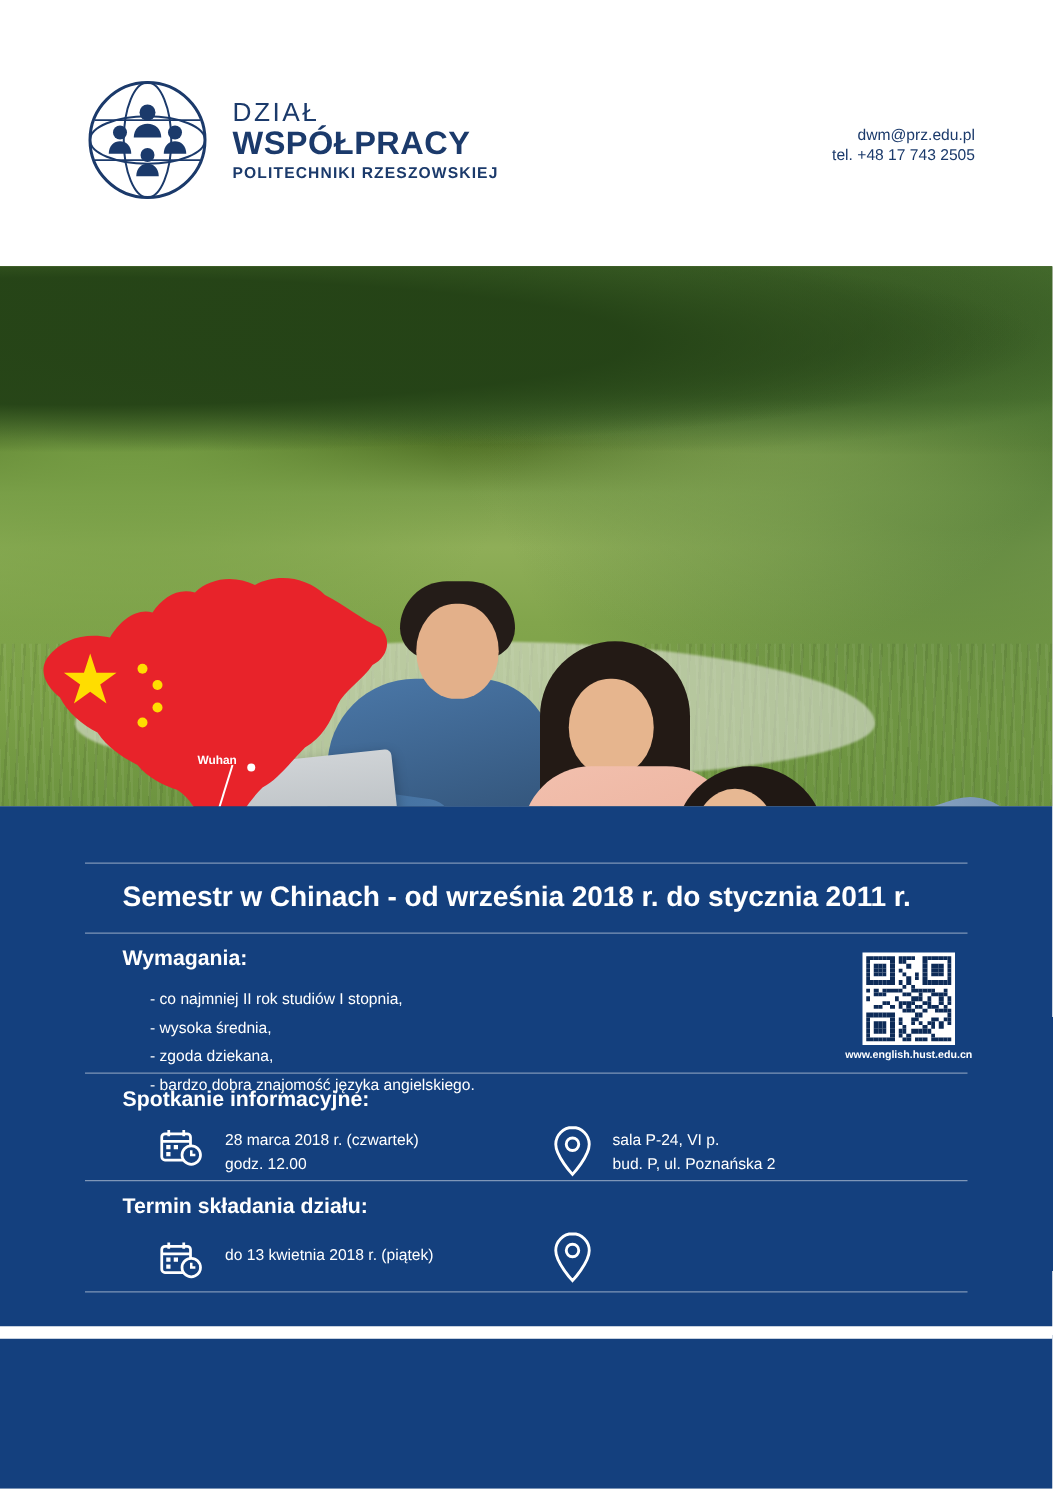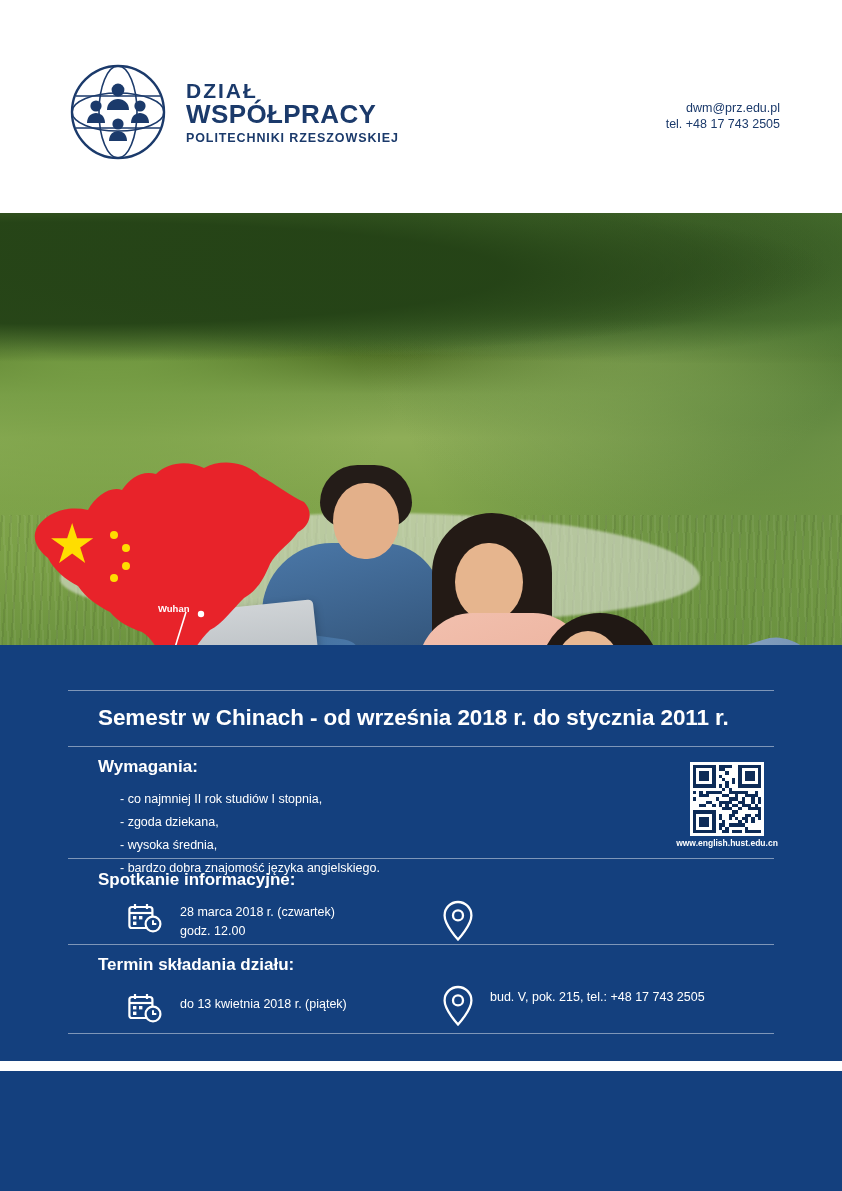--- a/index.html
+++ b/index.html
@@ -25,21 +25,21 @@
     position: absolute; left: 68px; top: 62px;
     display: flex; align-items: center;
   }
   .globe-wrap { width: 100px; height: 100px; position: relative; }
   .dwm-text {
     margin-left: 18px;
     color: #1b3a6b;
     line-height: 1.02;
   }
   .dwm-l1 {
-    font-size: 21px; font-weight: bold; letter-spacing: 2.0px;
+    font-size: 21px; font-weight: normal; letter-spacing: 2.0px;
   }
   .dwm-l2 {
     font-size: 26px; font-weight: bold; letter-spacing: 0.4px;
   }
   .dwm-l3 {
     font-size: 26px; font-weight: bold; letter-spacing: 0.4px;
   }
   .dwm-l4 {
     font-size: 12.5px; font-weight: bold; letter-spacing: 0.9px;
     margin-top: 4px;
@@ -313,22 +313,22 @@
 
   <div class="body-blue"></div>
 
   <div class="rule r1"></div>
   <div class="title-main">Semestr w Chinach - od września 2018 r. do stycznia 2011 r.</div>
   <div class="rule r2"></div>
 
   <div class="sec-head sh1">Wymagania:</div>
   <div class="req-list">
     <div>- co najmniej II rok studiów I stopnia,</div>
+    <div>- wysoka średnia,</div>
     <div>- zgoda dziekana,</div>
-    <div>- wysoka średnia,</div>
     <div>- bardzo dobra znajomość języka angielskiego.</div>
   </div>
 
   <div class="qr-box">
     <div class="qr-grid" id="qr-grid">
         <i></i>
         <i></i>
         <i></i>
         <i></i>
         <i></i>
@@ -793,20 +793,24 @@
     <div>28 marca 2018 r. (czwartek)</div>
     <div>godz. 12.00</div>
   </div>
 
   <span class="icon-pin ip1">
     <svg width="32" height="42" viewBox="0 0 32 42" aria-hidden="true">
       <path d="M16 2 C8.6 2 2.6 8 2.6 15.4 C2.6 25 16 39.5 16 39.5 C16 39.5 29.4 25 29.4 15.4 C29.4 8 23.4 2 16 2 Z" fill="none" stroke="#ffffff" stroke-width="2.3"></path>
       <circle cx="16" cy="15.4" r="5" fill="none" stroke="#ffffff" stroke-width="2.3"></circle>
     </svg>
   </span>
+  <div class="meet-where">
+    <div>sala P-24, VI p.</div>
+    <div>bud. P, ul. Poznańska 2</div>
+  </div>
 
   <div class="rule r4"></div>
   <div class="sec-head sh3">Termin składania działu:</div>
 
   <span class="icon-cal ic2">
     <svg width="34" height="32" viewBox="0 0 34 32" aria-hidden="true">
       <rect x="1.4" y="5" width="23" height="21" rx="2.6" fill="none" stroke="#ffffff" stroke-width="2.2"></rect>
       <path d="M1.4 11 H24.4" stroke="#ffffff" stroke-width="2.2"></path>
       <path d="M7 2 V7 M19 2 V7" stroke="#ffffff" stroke-width="2.2"></path>
       <g fill="#ffffff">
@@ -820,21 +824,20 @@
   </span>
   <div class="dead-when">do 13 kwietnia 2018 r. (piątek)</div>
 
   <span class="icon-pin ip2">
     <svg width="32" height="42" viewBox="0 0 32 42" aria-hidden="true">
       <path d="M16 2 C8.6 2 2.6 8 2.6 15.4 C2.6 25 16 39.5 16 39.5 C16 39.5 29.4 25 29.4 15.4 C29.4 8 23.4 2 16 2 Z" fill="none" stroke="#ffffff" stroke-width="2.3"></path>
       <circle cx="16" cy="15.4" r="5" fill="none" stroke="#ffffff" stroke-width="2.3"></circle>
     </svg>
   </span>
   <div class="dead-where">
-    <div>bud. V, pok. 215, tel.: +48 17 743 2505</div>
   </div>
 
   <div class="rule r5"></div>
 
   <div class="footer">
     
 
     
   </div>
 

